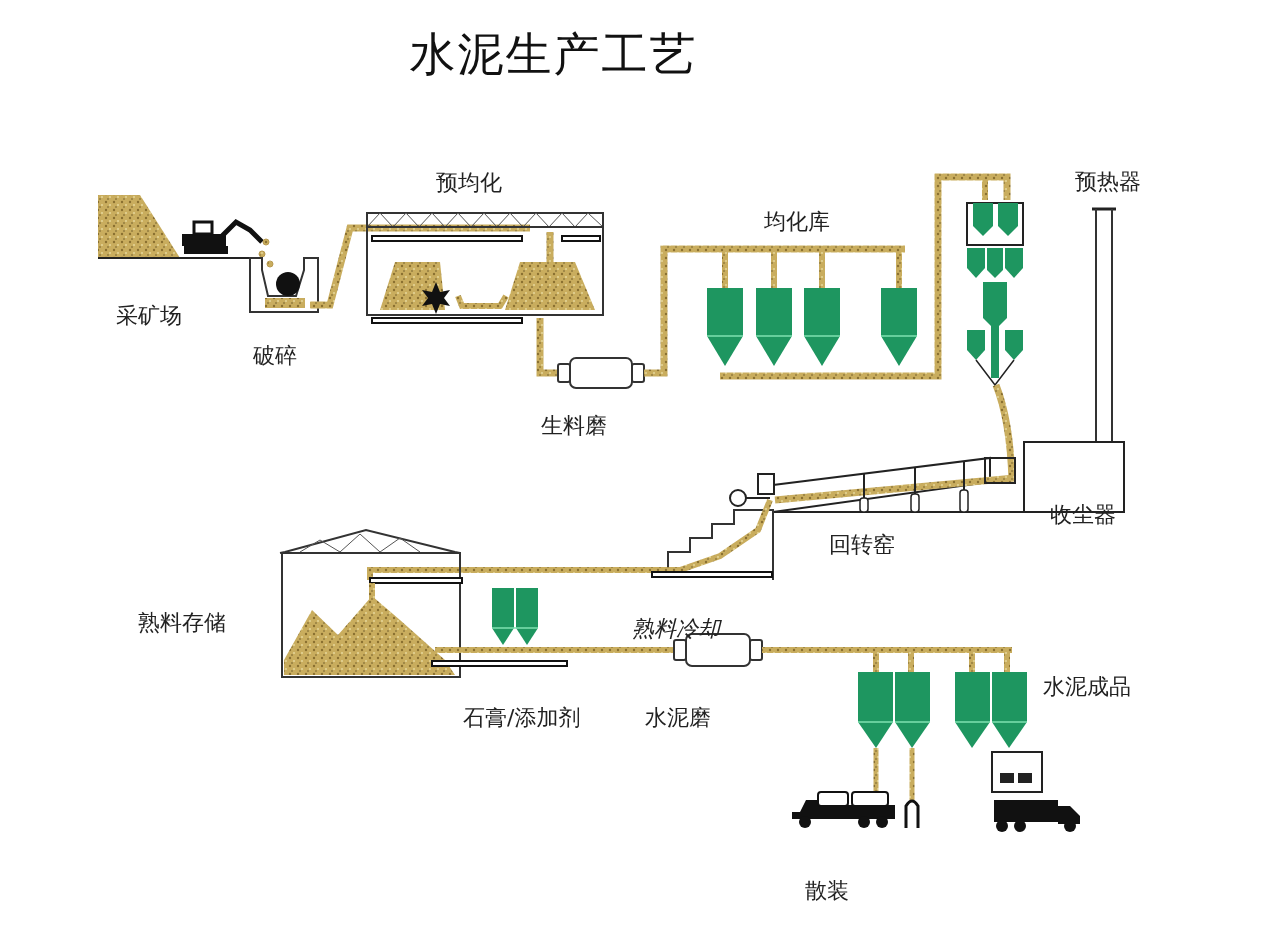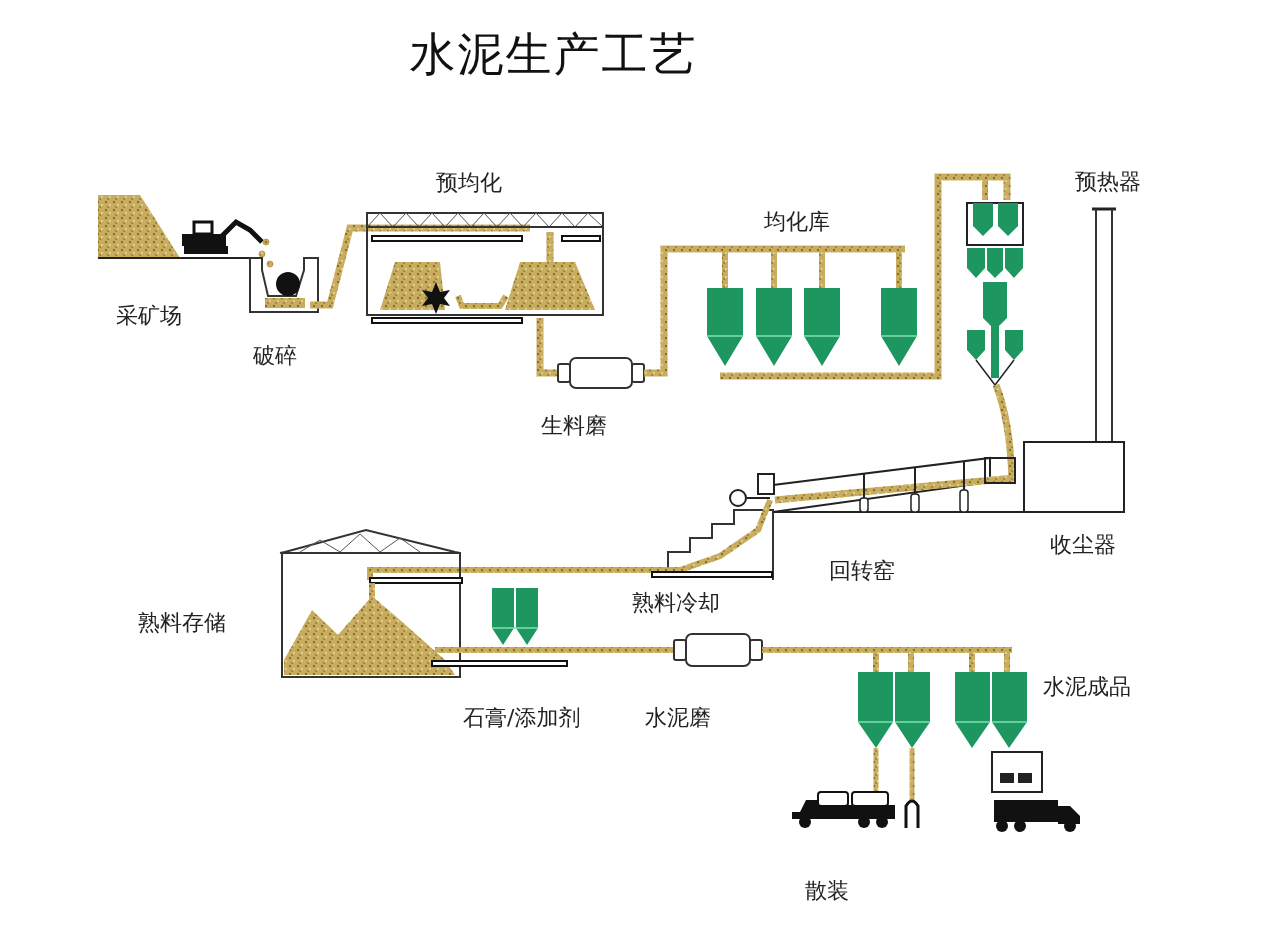--- a/index.html
+++ b/index.html
@@ -207,20 +207,20 @@
       <circle cx="1070" cy="826" r="6" fill="#111"></circle>
   </g>
 </svg>
 
 <div class="lbl" style="left:116px;top:301px;">采矿场</div>
 <div class="lbl" style="left:253px;top:341px;">破碎</div>
 <div class="lbl" style="left:436px;top:168px;">预均化</div>
 <div class="lbl" style="left:541px;top:411px;">生料磨</div>
 <div class="lbl" style="left:764px;top:207px;">均化库</div>
 <div class="lbl" style="left:1075px;top:167px;">预热器</div>
-<div class="lbl" style="left:829px;top:556px;">回转窑</div>
-<div class="lbl" style="left:1050px;top:530px;">收尘器</div>
-<div class="lbl" style="left:632px;top:588px;">熟料冷却</div>
+<div class="lbl" style="left:829px;top:530px;">回转窑</div>
+<div class="lbl" style="left:1050px;top:500px;">收尘器</div>
+<div class="lbl" style="left:632px;top:614px;font-style:italic;">熟料冷却</div>
 <div class="lbl" style="left:138px;top:608px;">熟料存储</div>
 <div class="lbl" style="left:463px;top:703px;">石膏/添加剂</div>
 <div class="lbl" style="left:645px;top:703px;">水泥磨</div>
 <div class="lbl" style="left:1043px;top:664px;margin-top:8px;">水泥成品</div>
 <div class="lbl" style="left:805px;top:862px;margin-top:14px;">散装</div>
 
 </body></html>

